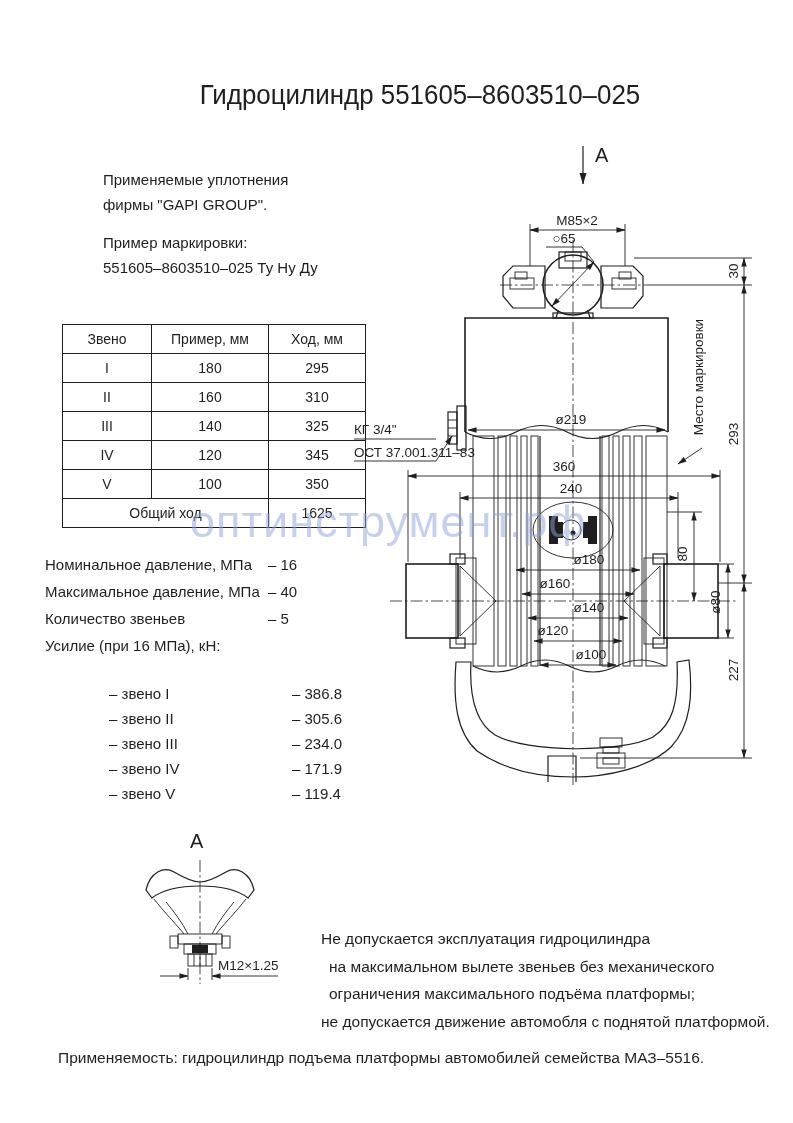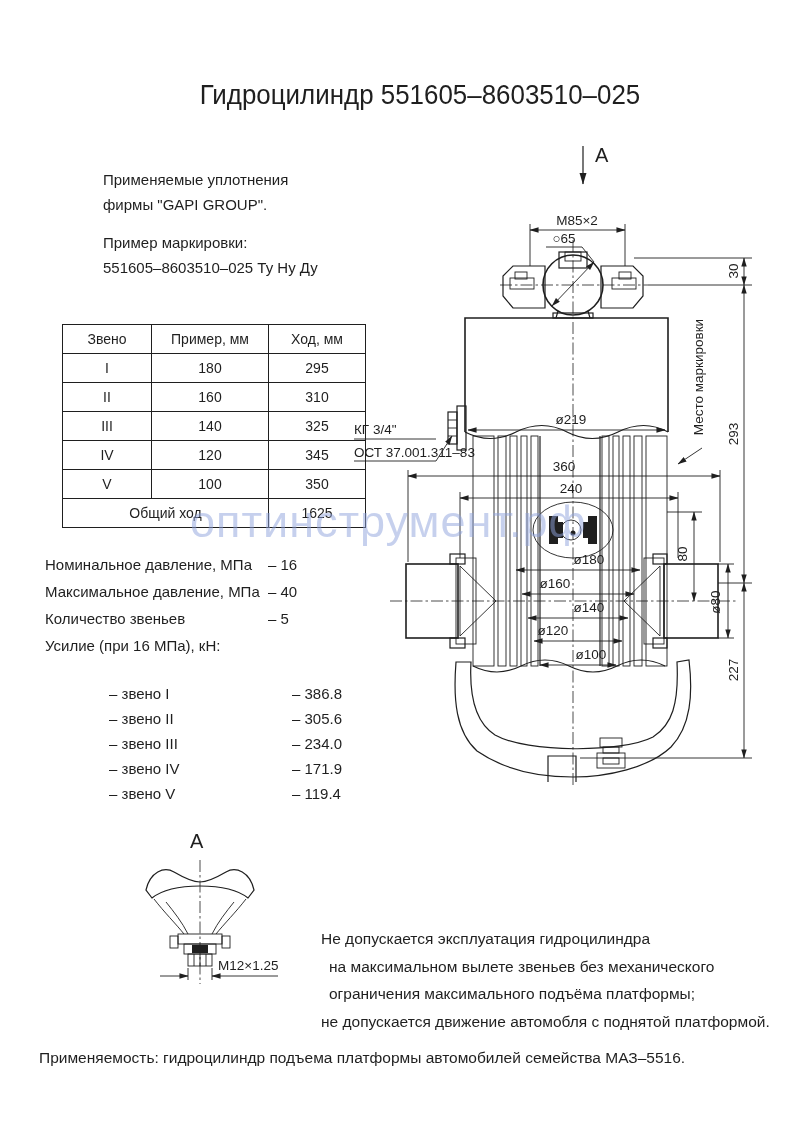--- a/index.html
+++ b/index.html
@@ -21,21 +21,21 @@
   }
   .col1{width:80px}.col2{width:108px}.col3{width:88px}
   .specs{position:absolute;left:45px;top:551px;font-size:15px;}
   .spec-row{display:flex;height:27px;align-items:center;}
   .spec-row .lbl{width:223px;}
   .forces{position:absolute;left:85px;top:681px;font-size:15px;}
   .force-row{display:flex;height:25px;align-items:center;}
   .force-row .lbl{width:183px;margin-left:24px;}
   .warning{position:absolute;left:299px;top:925px;font-size:15.5px;line-height:27.5px;margin-left:22px;}
   .warning div:nth-child(2),.warning div:nth-child(3){padding-left:8px;}
-  .applicability{position:absolute;left:39px;top:1049px;font-size:15.5px;}
+  .applicability{position:absolute;left:58px;top:1049px;font-size:15.5px;}
   .watermark{
     position:absolute;left:190px;top:496px;font-size:45px;font-weight:500;
     color:#8fa3dd;opacity:.5;letter-spacing:1px;z-index:30;white-space:nowrap;
   }
   svg{position:absolute;}
   #main-drawing{left:350px;top:140px;z-index:10;}
   #detail-a{left:128px;top:826px;z-index:10;}
   .ln{stroke:#1f1f1f;fill:none;}
   .thin{stroke-width:.9;}
   .med{stroke-width:1.2;}

